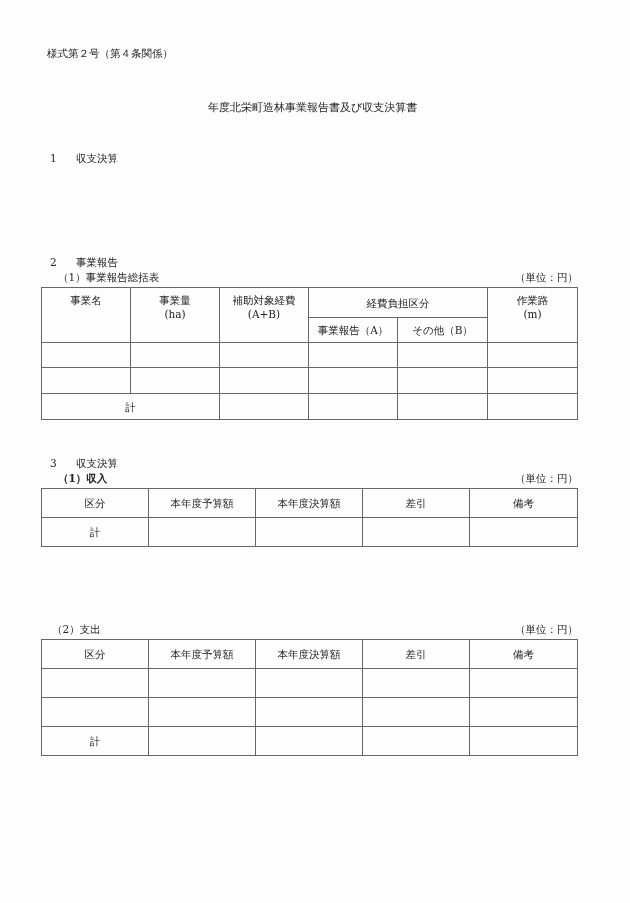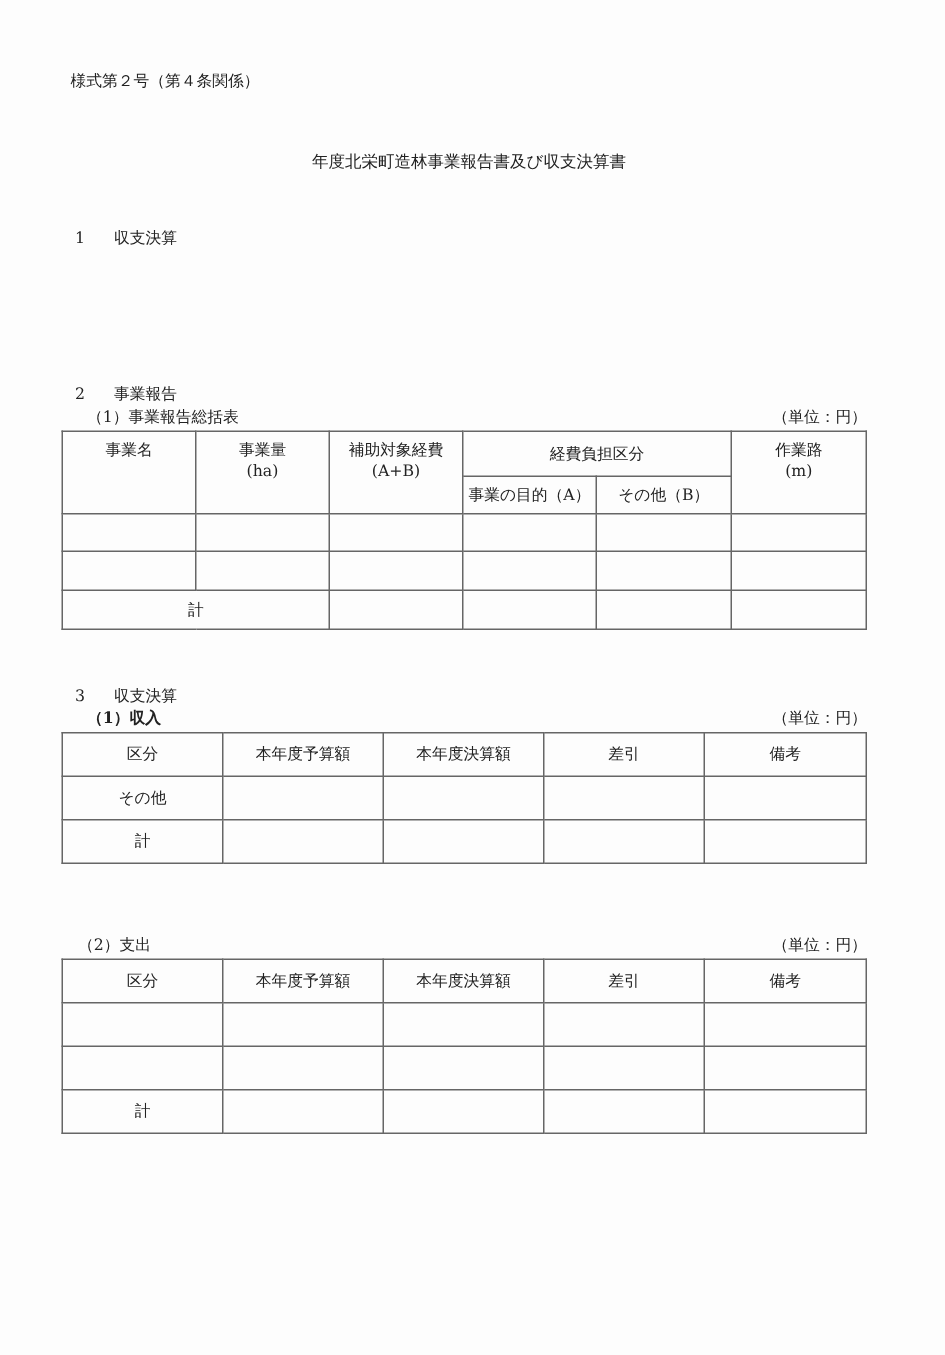--- a/index.html
+++ b/index.html
@@ -39,21 +39,21 @@
     </colgroup>
   <tbody>
       <tr style="height:30px;">
     <td rowspan="2" class="top">事業名</td>
     <td rowspan="2" class="top"><span>事業量</span><br><span>(ha)</span></td>
     <td rowspan="2" class="top"><span>補助対象経費</span><br><span>(A+B)</span></td>
     <td colspan="2">経費負担区分</td>
     <td rowspan="2" class="top"><span>作業路</span><br><span>(m)</span></td>
   </tr>
   <tr style="height:25px;">
-    <td>事業の目的（A）</td>
+    <td>事業報告（A）</td>
     <td>その他（B）</td>
   </tr>
   <tr style="height:25px;">
     <td></td>
         <td></td>
         <td></td>
         <td></td>
         <td></td>
         <td></td>
   </tr>
@@ -90,27 +90,20 @@
       <col style="width:107px">
       <col style="width:108px">
     </colgroup>
   <tbody>
       <tr style="height:29px;">
     <td>区分</td>
     <td>本年度予算額</td>
     <td>本年度決算額</td>
     <td>差引</td>
     <td>備考</td>
-  </tr>
-  <tr style="height:29px;">
-    <td>その他</td>
-    <td></td>
-        <td></td>
-        <td></td>
-        <td></td>
   </tr>
   <tr style="height:29px;">
     <td>計</td>
     <td></td>
         <td></td>
         <td></td>
         <td></td>
   </tr>
 </tbody>
   </table>

